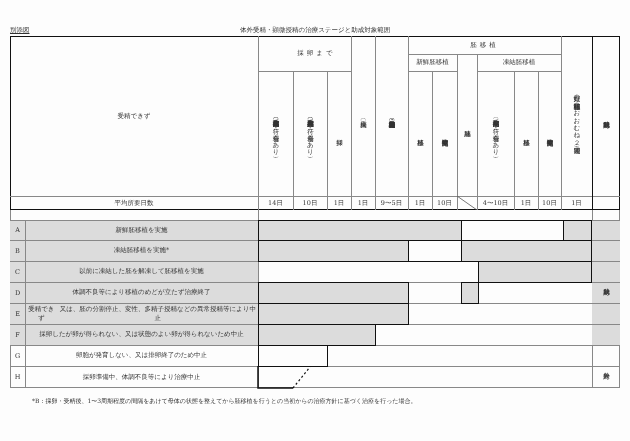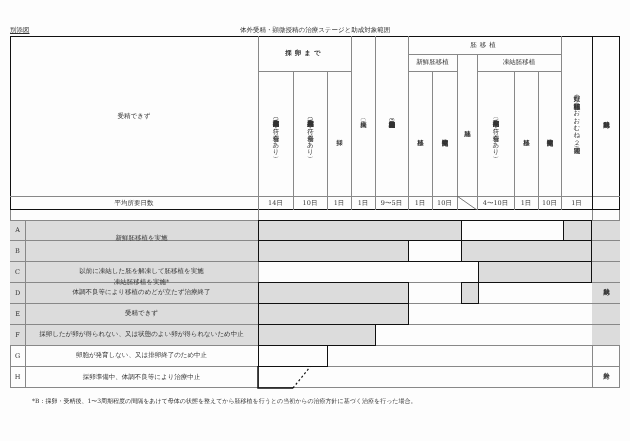--- a/index.html
+++ b/index.html
@@ -43,21 +43,21 @@
 <div class="vline" style="left:514px;top:71px;height:139px;"></div>
 <div class="vline" style="left:538px;top:71px;height:139px;"></div>
 <div class="vline" style="left:561px;top:36px;height:174px;"></div>
 <div class="vline thick" style="left:592px;top:36px;height:174px;"></div>
 
 <div class="hline" style="left:258px;top:71px;width:93px;"></div>
 <div class="hline" style="left:408px;top:54px;width:153px;"></div>
 <div class="hline" style="left:408px;top:71px;width:49px;"></div>
 <div class="hline" style="left:477px;top:71px;width:84px;"></div>
 
-<div class="cell" style="left:258px;top:36px;width:93px;height:35px;letter-spacing:3px;font-weight:bold;">採卵まで</div>
+<div class="cell" style="left:270px;top:36px;width:93px;height:35px;letter-spacing:3px;">採卵まで</div>
 <div class="cell" style="left:408px;top:36px;width:153px;height:18px;letter-spacing:3px;">胚移植</div>
 <div class="cell" style="left:408px;top:54px;width:49px;height:17px;">新鮮胚移植</div>
 <div class="cell" style="left:477px;top:54px;width:84px;height:17px;">凍結胚移植</div>
 
 <div class="vtext" style="left:258px;top:71px;width:35px;height:125px;">
   <span>薬品投与（点鼻薬）</span>
   <span>（自然周期で行う場合もあり）</span>
 </div>
 <div class="vtext" style="left:293px;top:71px;width:34px;height:125px;">
   <span>薬品投与（注射）</span>
@@ -134,26 +134,27 @@
 
 <div class="cell" style="left:10px;top:220px;width:15px;height:20px;">A</div>
 <div class="cell" style="left:10px;top:240px;width:15px;height:21px;">B</div>
 <div class="cell" style="left:10px;top:261px;width:15px;height:21px;">C</div>
 <div class="cell" style="left:10px;top:282px;width:15px;height:21px;">D</div>
 <div class="cell" style="left:10px;top:303px;width:15px;height:21px;">E</div>
 <div class="cell" style="left:10px;top:324px;width:15px;height:21px;">F</div>
 <div class="cell" style="left:10px;top:345px;width:15px;height:21px;">G</div>
 <div class="cell" style="left:10px;top:366px;width:15px;height:22px;">H</div>
 
-<div class="cell" style="left:25px;top:220px;width:233px;height:20px;margin-top:8px;">新鮮胚移植を実施</div>
-<div class="cell" style="left:25px;top:240px;width:233px;height:21px;margin-top:32px;">凍結胚移植を実施*</div>
+<div class="cell" style="left:25px;top:220px;width:233px;height:20px;">新鮮胚移植を実施</div>
+<div class="cell" style="left:25px;top:240px;width:233px;height:21px;">凍結胚移植を実施*</div>
 <div class="cell" style="left:25px;top:261px;width:233px;height:21px;">以前に凍結した胚を解凍して胚移植を実施</div>
 <div class="cell" style="left:25px;top:282px;width:233px;height:21px;">体調不良等により移植のめどが立たず治療終了</div>
 <div class="cell" style="left:25px;top:303px;width:233px;height:21px;flex-direction:row;line-height:1.25;">
   <span>受精できず</span>
+  <span>又は、胚の分割停止、変性、多精子授精などの異常授精等により中止</span>
 </div>
 <div class="cell" style="left:25px;top:324px;width:233px;height:21px;">採卵したが卵が得られない、又は状態のよい卵が得られないため中止</div>
 <div class="cell" style="left:25px;top:345px;width:233px;height:21px;">卵胞が発育しない、又は排卵終了のため中止</div>
 <div class="cell" style="left:25px;top:366px;width:233px;height:22px;">採卵準備中、体調不良等により治療中止</div>
 
 <div class="bar gray" style="left:258px;top:220px;width:204px;height:21px;"></div>
 <div class="bar white" style="left:461px;top:220px;width:103px;height:21px;"></div>
 <div class="bar gray" style="left:563px;top:220px;width:29px;height:21px;"></div>
 
 <div class="bar gray" style="left:258px;top:240px;width:151px;height:22px;"></div>

